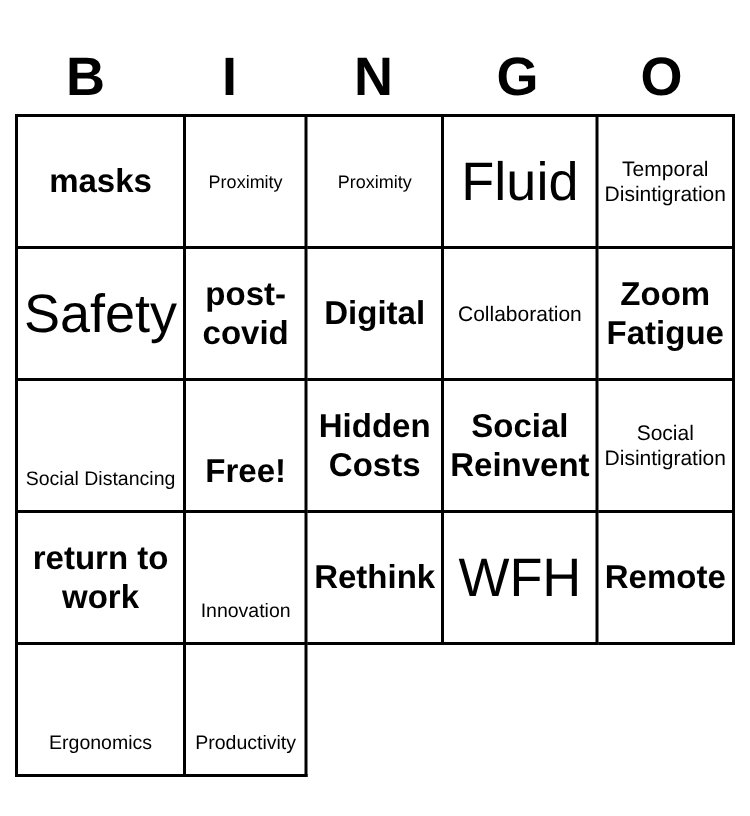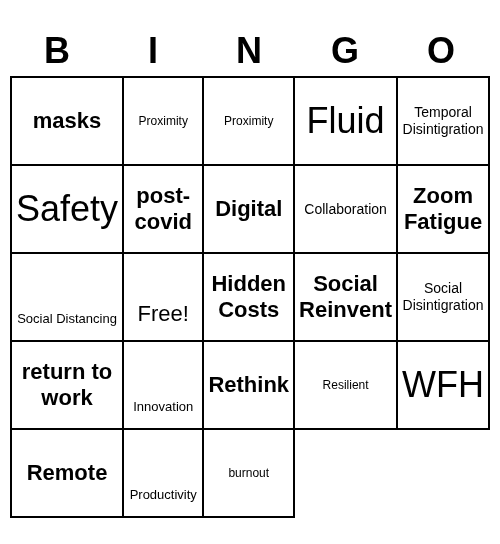--- a/index.html
+++ b/index.html
@@ -48,21 +48,21 @@
       padding: 6px 4px;
     }
     .bingo-cell .cell-text {
       line-height: 1.2;
     }
     .size-xl { font-size: 36px; font-weight: normal; }
     .size-lg { font-size: 22px; font-weight: bold; }
     .size-md { font-size: 12px; }
     .size-sm { font-size: 13px; margin-top: 44px; }
     .size-xs { font-size: 14px; }
-    .free-cell { font-size: 22px; font-weight: normal; margin-top: 34px; }
+    .free-cell { font-size: 22px; font-weight: bold; margin-top: 34px; }
   </style>
 </head>
 <body>
 
 <div class="bingo-card">
   <div class="bingo-header">
   <div class="bingo-header-cell">B</div>
       <div class="bingo-header-cell">I</div>
       <div class="bingo-header-cell">N</div>
       <div class="bingo-header-cell">G</div>
@@ -117,28 +117,25 @@
       <div class="bingo-cell">
         <span class="cell-text size-lg">return to work</span>
       </div>
       <div class="bingo-cell">
         <span class="cell-text size-sm">Innovation</span>
       </div>
       <div class="bingo-cell">
         <span class="cell-text size-lg">Rethink</span>
       </div>
       <div class="bingo-cell">
-        <span class="cell-text size-md">Resilient</span>
-      </div>
-      <div class="bingo-cell">
         <span class="cell-text size-xl">WFH</span>
       </div>
       <div class="bingo-cell">
         <span class="cell-text size-lg">Remote</span>
       </div>
       <div class="bingo-cell">
-        <span class="cell-text size-sm">Productivity</span>
+        <span class="cell-text size-sm">Ergonomics</span>
       </div>
       <div class="bingo-cell">
-        <span class="cell-text size-md">burnout</span>
+        <span class="cell-text size-sm">Productivity</span>
       </div>
     </div>
 </div>
 
 </body></html>

